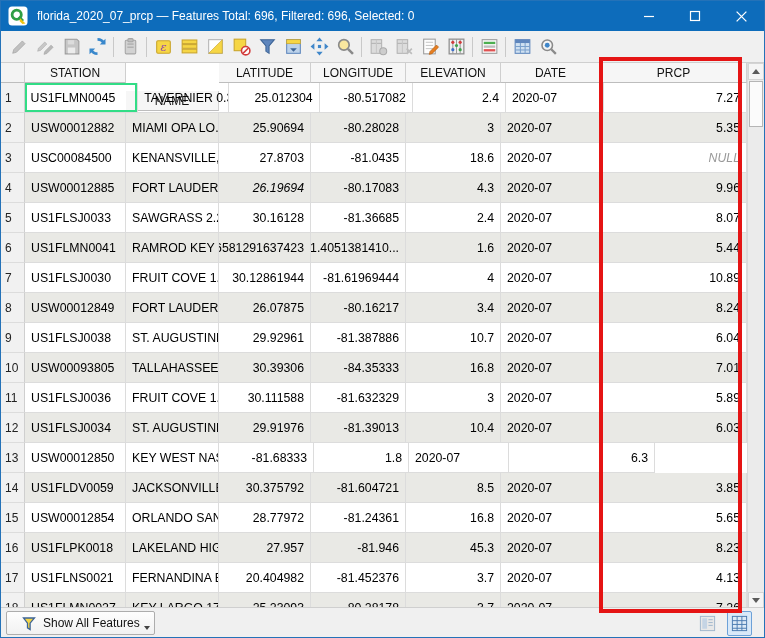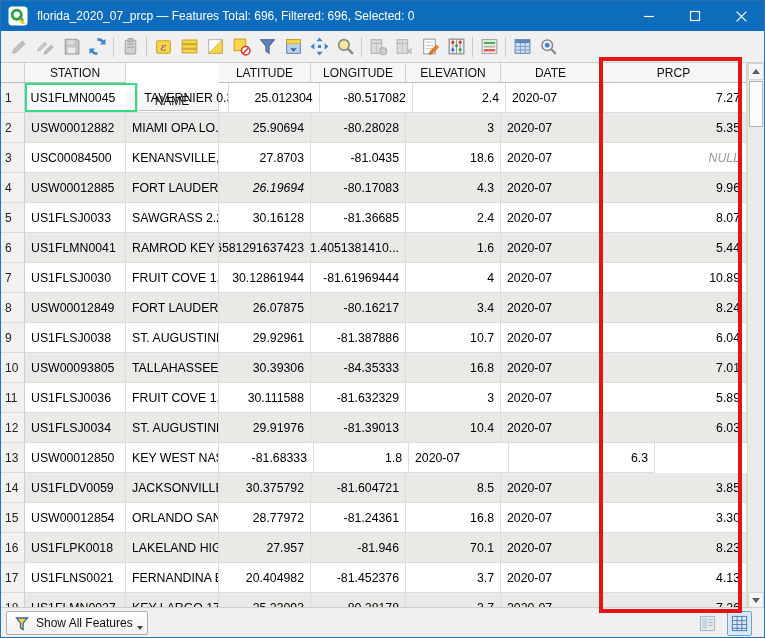--- a/index.html
+++ b/index.html
@@ -42,21 +42,21 @@
   .sbtn{position:absolute;left:0;width:16px;height:17px;background:#f5f5f5;border:1px solid #d4d4d4;
     display:flex;align-items:center;justify-content:center;}
   .sbtn.up{top:0;}
   .sbtn.down{bottom:0;}
   .tri-up{width:0;height:0;border-left:4px solid transparent;border-right:4px solid transparent;border-bottom:5px solid #5b5b5b;}
   .tri-down{width:0;height:0;border-left:4px solid transparent;border-right:4px solid transparent;border-top:5px solid #5b5b5b;}
   .sthumb{position:absolute;left:1px;top:18px;width:14px;height:46px;background:#fbfbfb;border:1px solid #b5b5b5;}
   
   .statusbar{position:absolute;bottom:0;left:0;right:0;height:30px;background:#f0f0f0;border-top:1px solid #cfcfcf;}
   .filter-btn{position:absolute;left:5px;top:3px;height:24px;display:flex;align-items:center;gap:6px;
-    padding:0 14px 0 7px;background:linear-gradient(#fefefe,#f1f1f1);border:1px solid #adadad;border-radius:2px;
+    padding:0 14px 0 14px;background:linear-gradient(#fefefe,#f1f1f1);border:1px solid #adadad;border-radius:2px;
     font-size:12px;color:#111;}
   .drop-caret{position:absolute;right:4px;bottom:4px;width:0;height:0;
     border-left:3.5px solid transparent;border-right:3.5px solid transparent;border-top:4px solid #444;}
   .view-btn{position:absolute;top:3px;width:25px;height:25px;display:flex;align-items:center;justify-content:center;
     border:1px solid transparent;border-radius:2px;}
   .view-btn.form{right:44px;}
   .view-btn.table{right:12px;border-color:#6da1d8;background:#d9e9f9;}
   
   .annotation-box{position:absolute;left:598px;top:56px;width:143px;height:556px;
     border:4px solid #e51414;pointer-events:none;z-index:50;}
@@ -411,29 +411,29 @@
           <div class="cell r" style="width: 146px;">3.85</div>
         </div>
         <div class="trow">
           <div class="rownum">15</div>
           <div class="cell" style="width: 101px;">USW00012854</div>
           <div class="cell" style="width: 93px;">ORLANDO SAN...</div>
           <div class="cell r" style="width: 92px;">28.77972</div>
           <div class="cell r" style="width: 95px;">-81.24361</div>
           <div class="cell r" style="width: 95px;">16.8</div>
           <div class="cell" style="width: 100px;">2020-07</div>
-          <div class="cell r" style="width: 146px;">3.30</div>
+          <div class="cell r" style="width: 146px;">5.65</div>
         </div>
         <div class="trow alt">
           <div class="rownum">16</div>
           <div class="cell" style="width: 101px;">US1FLPK0018</div>
           <div class="cell" style="width: 93px;">LAKELAND HIG...</div>
           <div class="cell r" style="width: 92px;">27.957</div>
           <div class="cell r" style="width: 95px;">-81.946</div>
-          <div class="cell r" style="width: 95px;">70.1</div>
+          <div class="cell r" style="width: 95px;">45.3</div>
           <div class="cell" style="width: 100px;">2020-07</div>
           <div class="cell r" style="width: 146px;">8.23</div>
         </div>
         <div class="trow">
           <div class="rownum">17</div>
           <div class="cell" style="width: 101px;">US1FLNS0021</div>
           <div class="cell" style="width: 93px;">FERNANDINA B...</div>
           <div class="cell r" style="width: 92px;">20.404982</div>
           <div class="cell r" style="width: 95px;">-81.452376</div>
           <div class="cell r" style="width: 95px;">3.7</div>

